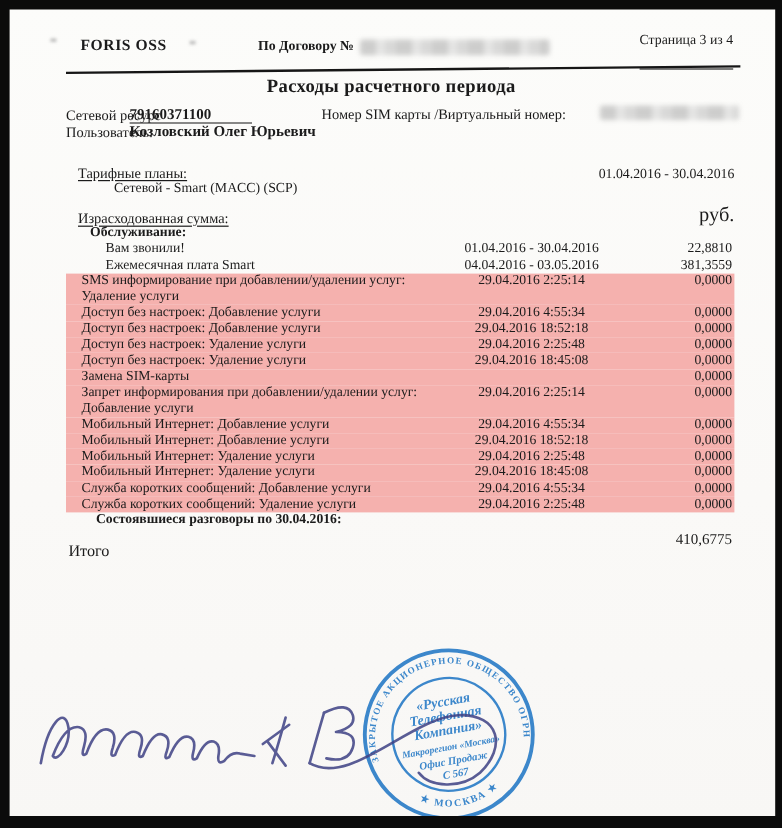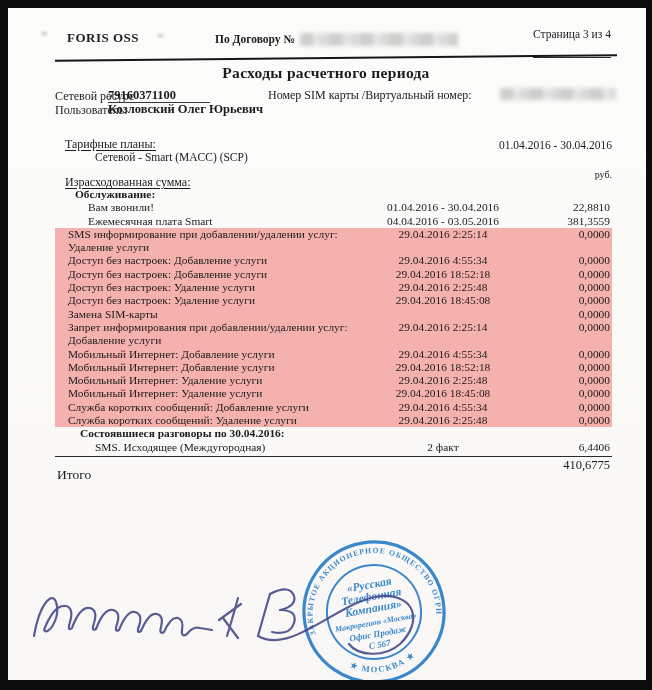--- a/index.html
+++ b/index.html
@@ -53,21 +53,21 @@
     <span class="netres-val">79160371100</span>
   </div>
   <div class="abs" style="left:268px;top:88px;font-size:12px;">Номер SIM карты /Виртуальный номер:</div>
   <div class="redact" style="left:500px;top:88px;width:116px;height:12px;"></div>
   <div class="abs" style="left:55px;top:103px;font-size:12px;">Пользователь:</div>
   <div class="abs b" style="left:108px;top:102px;font-size:12.5px;">Козловский Олег Юрьевич</div>
 
   <div class="abs u" style="left:65px;top:137px;font-size:12px;">Тарифные планы:</div>
   <div class="abs" style="left:430px;top:139px;width:182px;text-align:right;font-size:11.5px;">01.04.2016 - 30.04.2016</div>
   <div class="abs" style="left:95px;top:151px;font-size:11.5px;">Сетевой - Smart (MACC) (SCP)</div>
-  <div class="abs" style="left:556px;top:169px;width:56px;text-align:right;font-size:10px;">руб.</div>
+  <div class="abs" style="left:556px;top:169px;width:56px;text-align:right;font-size:17px;">руб.</div>
   <div class="abs u" style="left:65px;top:175px;font-size:12px;">Израсходованная сумма:</div>
 
   <div class="table">
     <div class="sec1">Обслуживание:</div>
 
     <div class="trow">
       <span class="lbl">Вам звонили!</span>
       <span class="date">01.04.2016 - 30.04.2016</span>
       <span class="amt">22,8810</span>
     </div>
@@ -135,25 +135,20 @@
       <span class="date">29.04.2016 4:55:34</span>
       <span class="amt">0,0000</span>
     </div>
     <div class="trow hl">
       <span class="lbl">Служба коротких сообщений: Удаление услуги</span>
       <span class="date">29.04.2016 2:25:48</span>
       <span class="amt">0,0000</span>
     </div>
 
     <div class="sec2">Состоявшиеся разговоры по 30.04.2016:</div>
-    <div class="trow calls">
-      <span class="lbl">SMS. Исходящее (Междугородная)</span>
-      <span class="date">2 факт</span>
-      <span class="amt">6,4406</span>
-    </div>
     <div class="total">
       <span class="amt2">410,6775</span>
       <span class="lbl2">Итого</span>
     </div>
   </div>
 
   <svg class="stamp" viewBox="-80 -80 160 160">
     <g fill="none" stroke="#2e7fc8">
       <circle cx="0" cy="0" r="70" stroke-width="3.2"></circle>
       <circle cx="0" cy="0" r="47" stroke-width="2"></circle>

